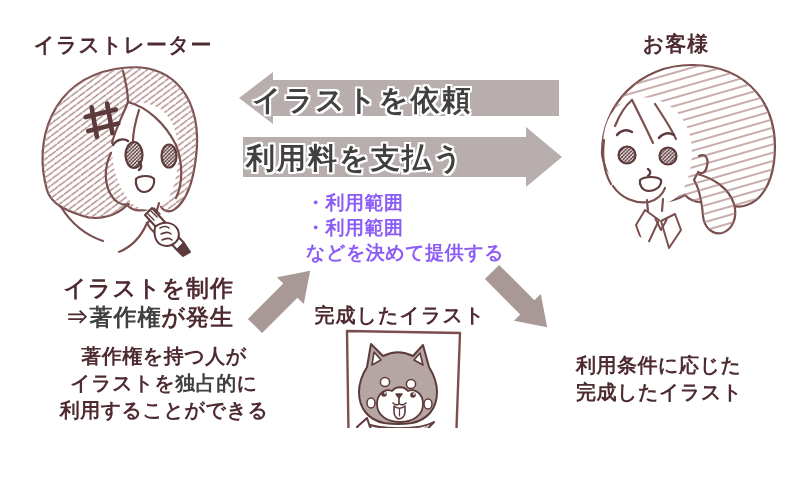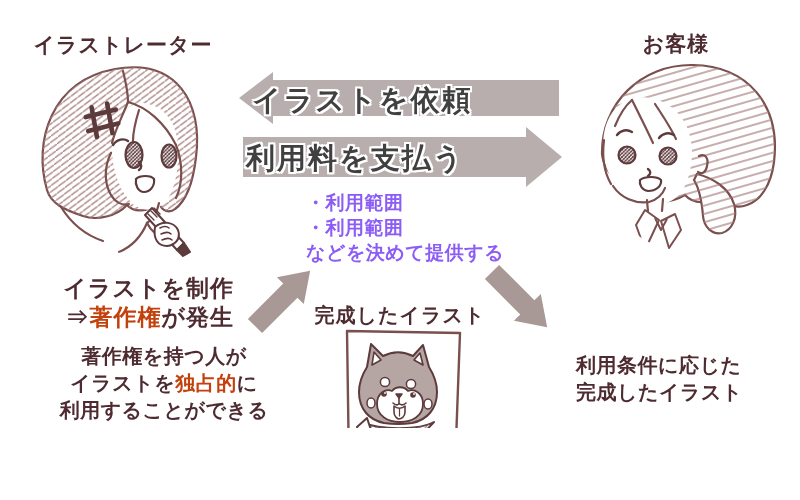--- a/index.html
+++ b/index.html
@@ -21,21 +21,21 @@
   }
   .terms-box .pointer{
     position:absolute;top:-9px;left:95px;width:0;height:0;
     border-left:11px solid transparent;border-right:11px solid transparent;
     border-bottom:10px solid #fff;
   }
   .headline-left{font-size:23px;line-height:29px;text-align:right;letter-spacing:1px;}
   .detail-left{font-size:20px;line-height:27px;text-align:center;letter-spacing:0.5px;}
   .note-right{font-size:20px;line-height:27px;text-align:left;letter-spacing:0.5px;}
   .artwork-label{font-size:20px;text-align:center;letter-spacing:1px;}
-  .red{color:#c2410c;}
+  .red{color:#404040;}
 </style>
 </head>
 <body>
 
 <div class="canvas">
 
   <svg width="0" height="0" style="position:absolute">
     <defs>
       <pattern id="hatchA" width="7" height="7" patternUnits="userSpaceOnUse" patternTransform="rotate(8)">
         <path d="M0,7 L7,0" stroke="#a88280" stroke-width="1.3"></path>

